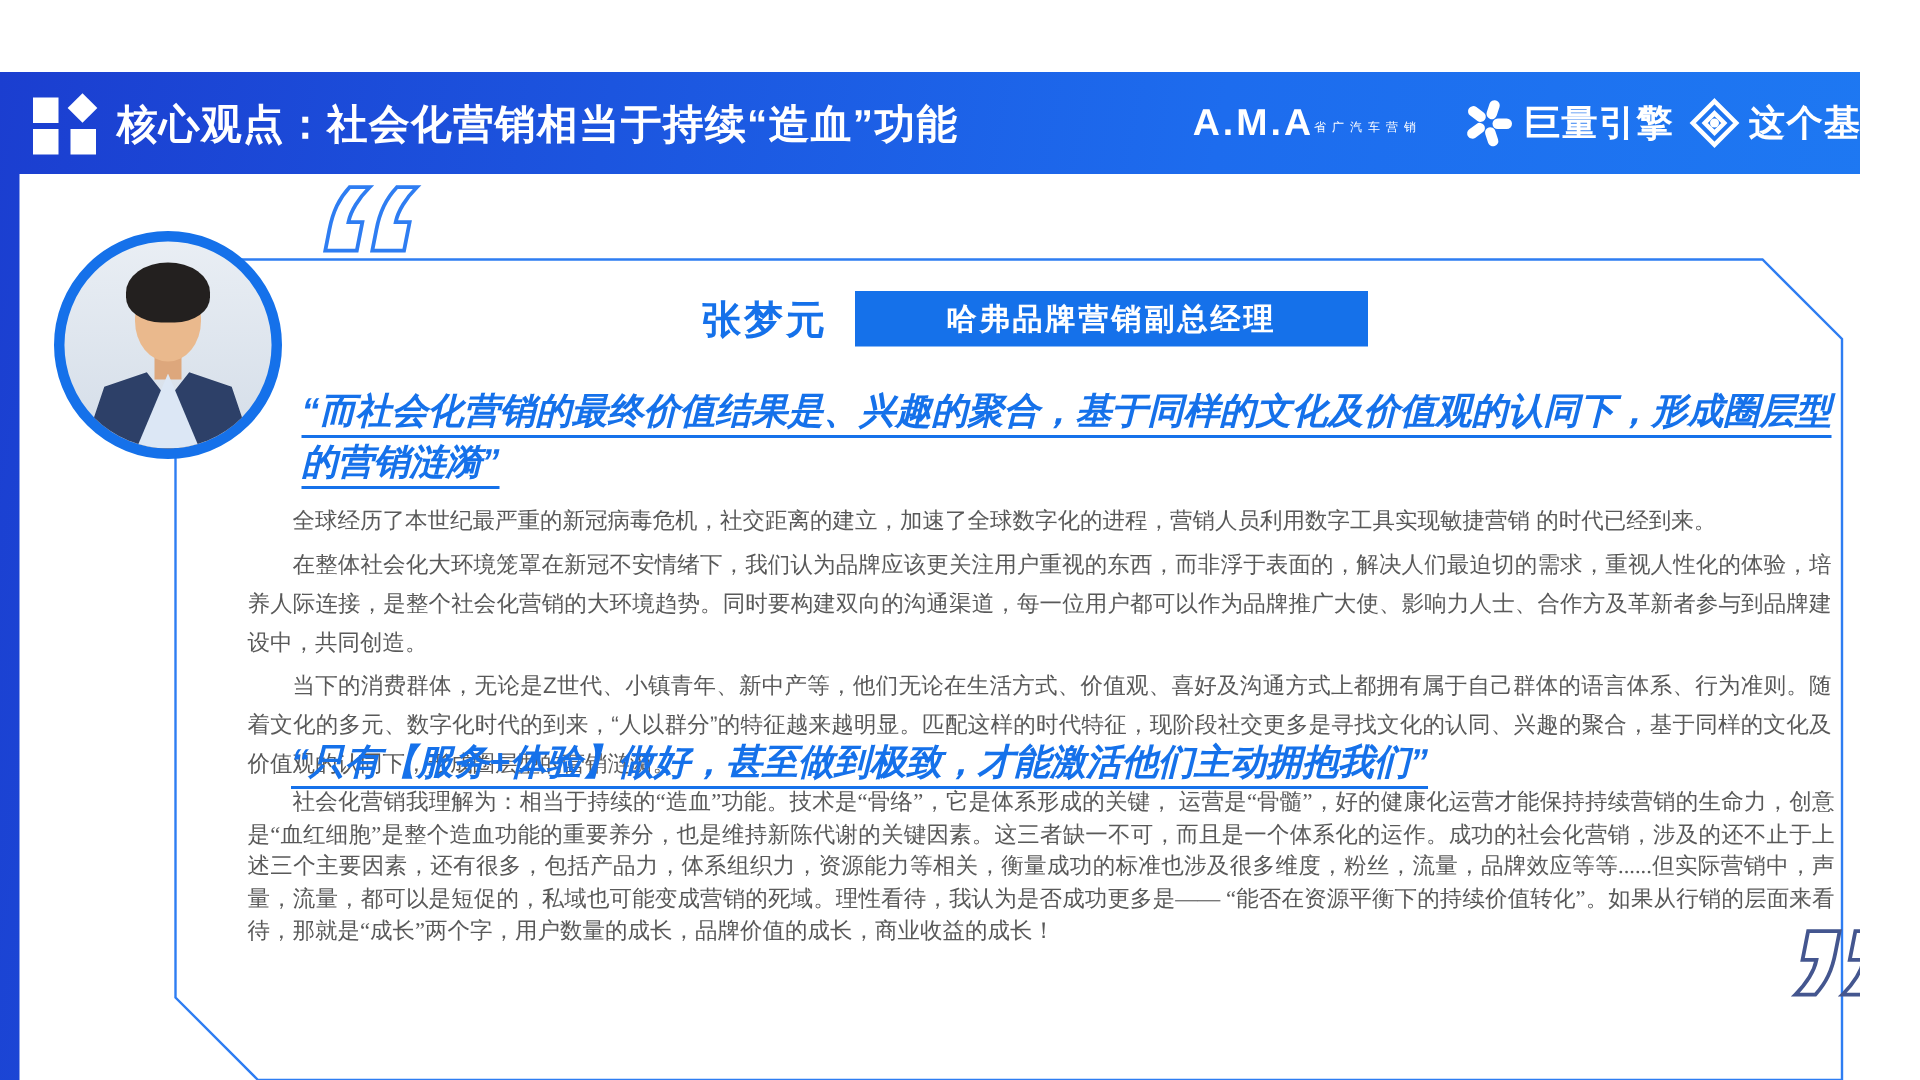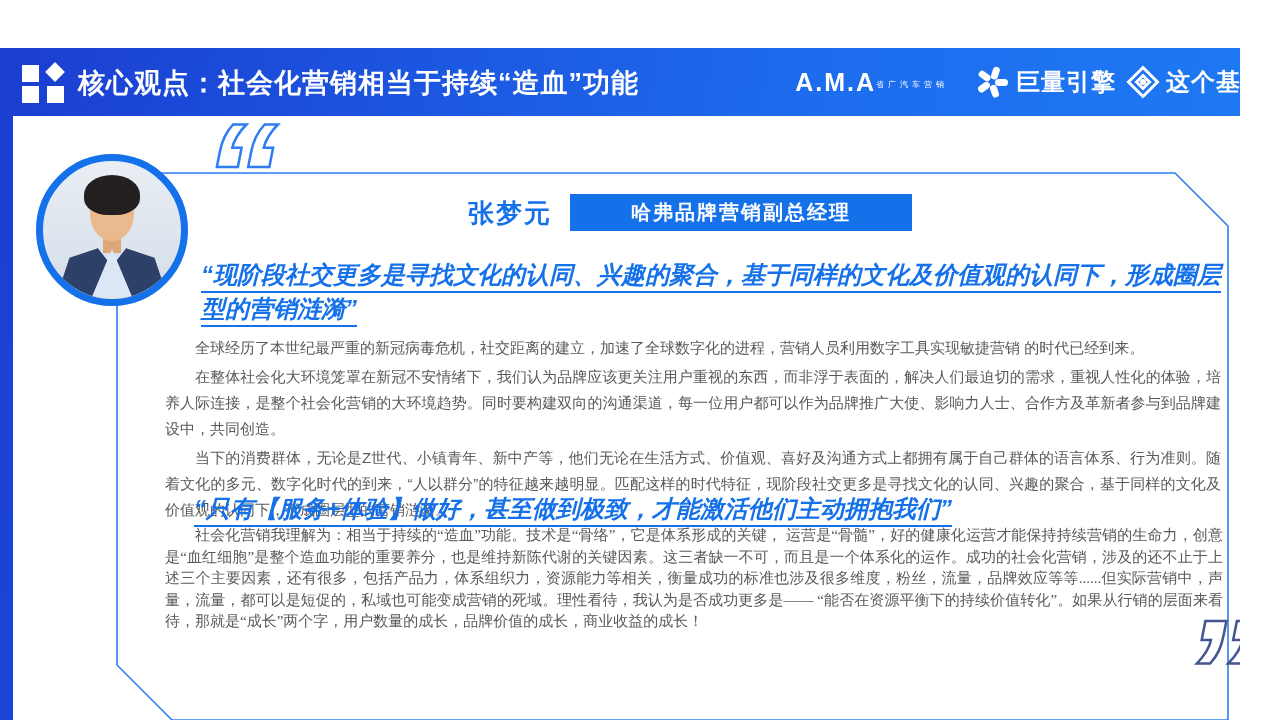--- a/index.html
+++ b/index.html
@@ -143,21 +143,21 @@
       <div class="hair"></div>
     </div>
 
     <svg class="quote-mark" style="left:188px; top:12px;" width="110" height="110" viewBox="0 0 110 110">
       <text x="2" y="100" font-size="150" font-weight="bold" font-style="italic" font-family="Liberation Sans, DejaVu Sans, sans-serif" fill="#ffffff" stroke="#2e7df2" stroke-width="2.5">“</text>
     </svg>
 
     <div class="speaker-name">张梦元</div>
     <div class="speaker-badge">哈弗品牌营销副总经理</div>
 
-    <div class="hl-quote hl-quote1">“现阶段社交更多是寻找文化的认同、兴趣的聚合，基于同样的文化及价值观的认同下，形成圈层型的营销涟漪”</div>
+    <div class="hl-quote hl-quote1">“而社会化营销的最终价值结果是、兴趣的聚合，基于同样的文化及价值观的认同下，形成圈层型的营销涟漪”</div>
 
     <div class="body-block body1">
       <p>全球经历了本世纪最严重的新冠病毒危机，社交距离的建立，加速了全球数字化的进程，营销人员利用数字工具实现敏捷营销 的时代已经到来。</p>
       <p>在整体社会化大环境笼罩在新冠不安情绪下，我们认为品牌应该更关注用户重视的东西，而非浮于表面的，解决人们最迫切的需求，重视人性化的体验，培养人际连接，是整个社会化营销的大环境趋势。同时要构建双向的沟通渠道，每一位用户都可以作为品牌推广大使、影响力人士、合作方及革新者参与到品牌建设中，共同创造。</p>
       <p>当下的消费群体，无论是Z世代、小镇青年、新中产等，他们无论在生活方式、价值观、喜好及沟通方式上都拥有属于自己群体的语言体系、行为准则。随着文化的多元、数字化时代的到来，“人以群分”的特征越来越明显。匹配这样的时代特征，现阶段社交更多是寻找文化的认同、兴趣的聚合，基于同样的文化及价值观的认同下，形成圈层型的营销涟漪。</p>
     </div>
 
     <div class="hl-quote hl-quote2">“只有【服务+体验】做好，甚至做到极致，才能激活他们主动拥抱我们”</div>
 
     <div class="body-block body2">

